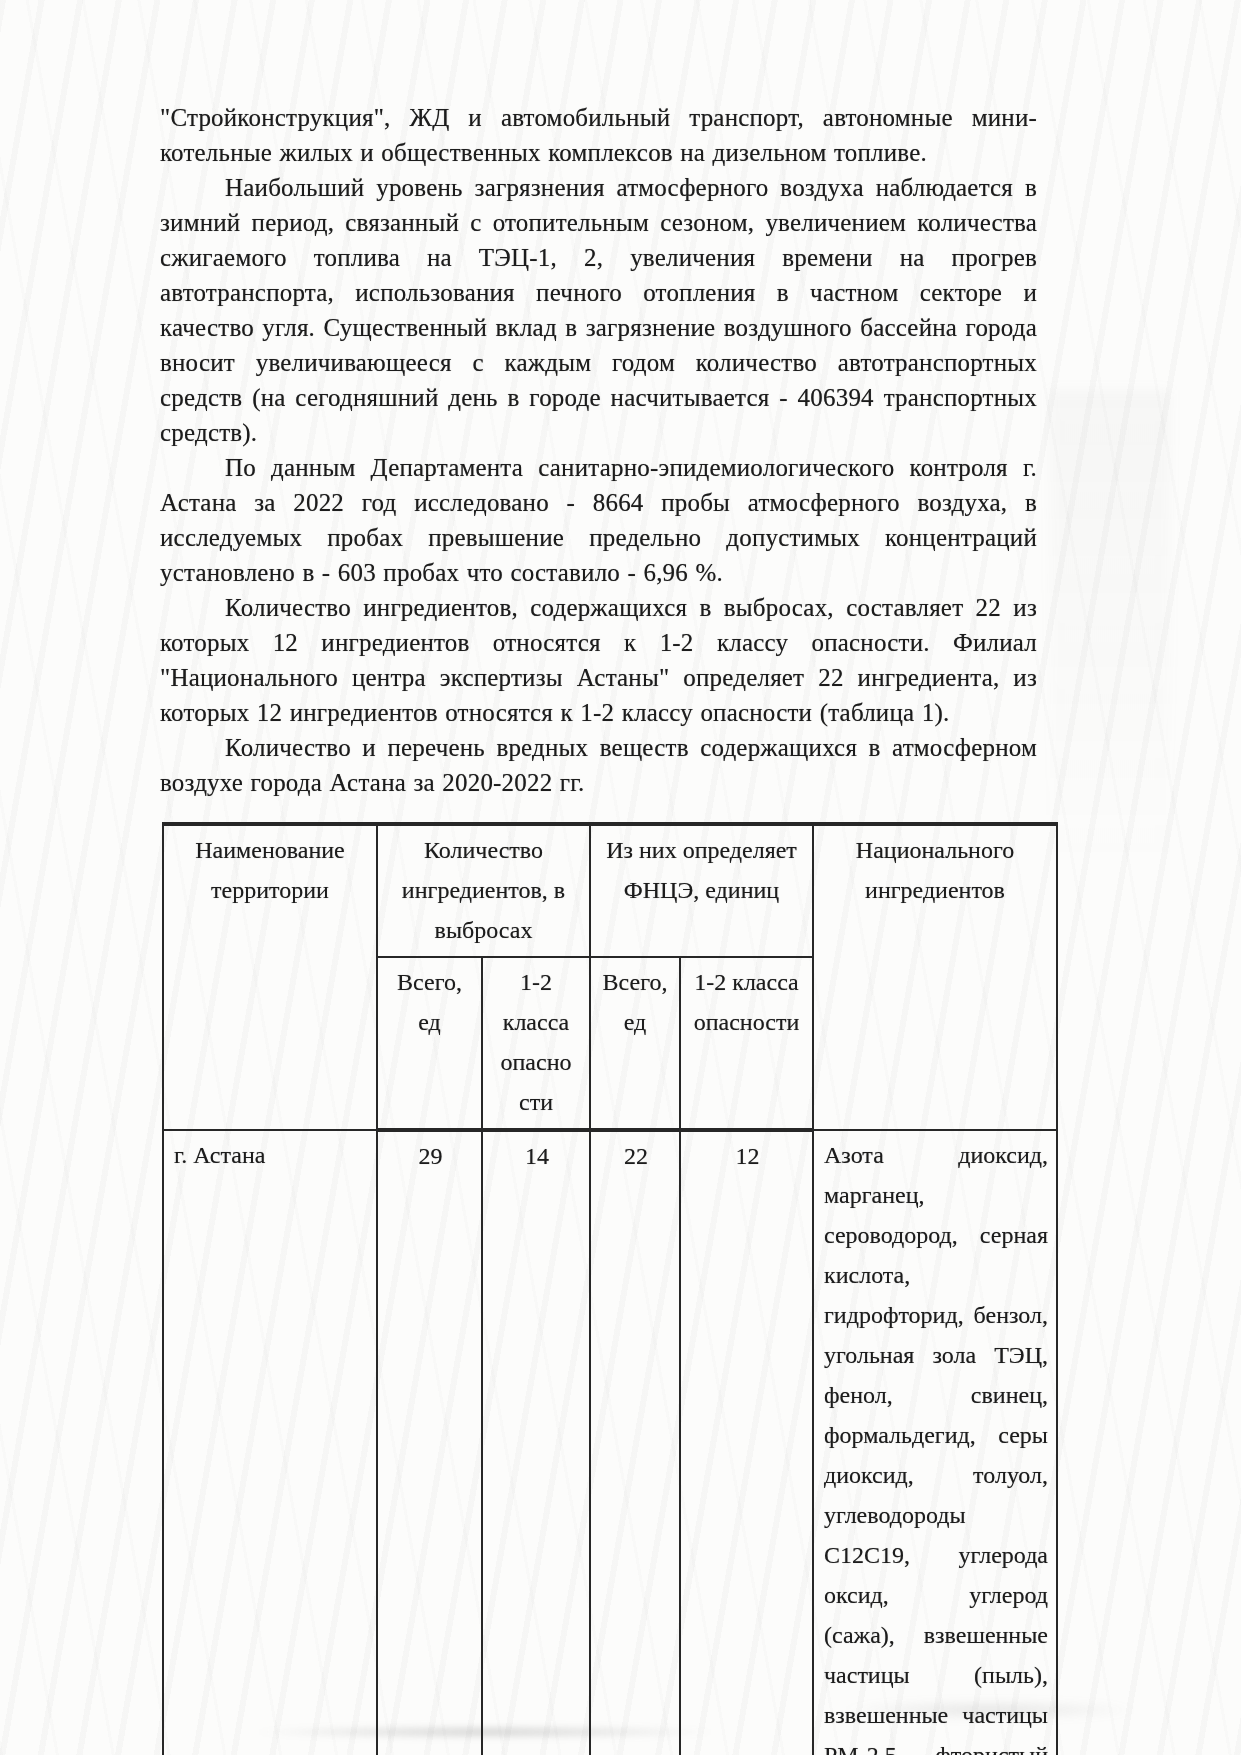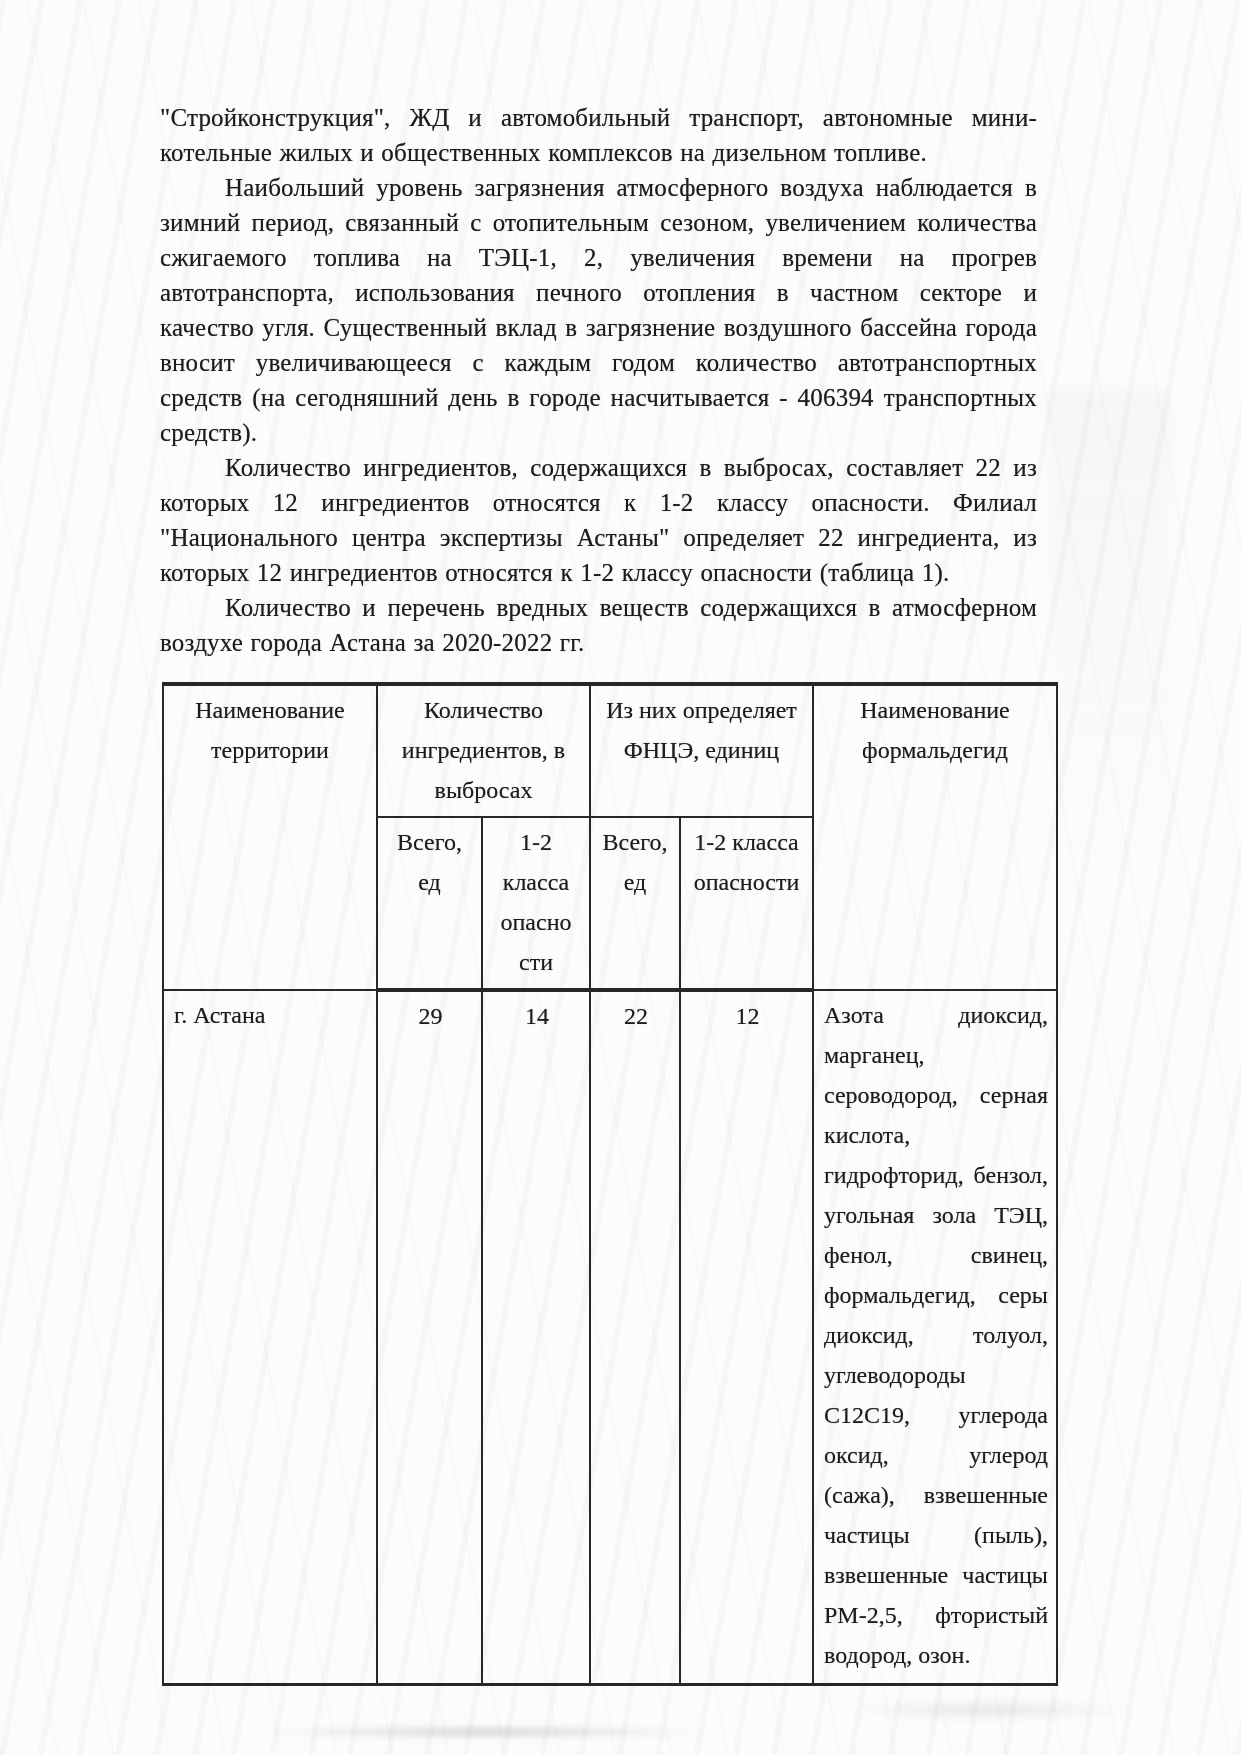--- a/index.html
+++ b/index.html
@@ -84,39 +84,40 @@
 <div class="page">
   <div class="artifact streaks"></div>
   <div class="artifact smudge-a"></div>
   <div class="artifact smudge-b"></div>
   <div class="artifact smudge-c"></div>
 
   <div class="content">
 
     <p class="para no-indent">"Стройконструкция", ЖД и  автомобильный транспорт, автономные мини-котельные жилых и общественных комплексов на дизельном топливе.</p>
     <p class="para">Наибольший уровень загрязнения атмосферного воздуха наблюдается в зимний период, связанный с отопительным сезоном, увеличением количества сжигаемого топлива на ТЭЦ-1, 2, увеличения времени на прогрев автотранспорта, использования печного отопления в частном секторе и качество угля. Существенный вклад в загрязнение воздушного бассейна города вносит увеличивающееся с каждым годом количество автотранспортных средств (на сегодняшний день в городе насчитывается - 406394 транспортных средств).</p>
+    <p class="para">По данным Департамента санитарно-эпидемиологического контроля г. Астана за 2022 год исследовано - 8664 пробы атмосферного воздуха, в исследуемых пробах превышение предельно допустимых концентраций установлено в - 603 пробах что составило  - 6,96 %.</p>
     <p class="para">Количество ингредиентов, содержащихся в выбросах, составляет 22 из которых 12 ингредиентов относятся к 1-2 классу опасности. Филиал "Национального центра экспертизы Астаны" определяет 22 ингредиента, из которых 12 ингредиентов относятся к 1-2 классу опасности (таблица 1).</p>
 
     <p class="para table-caption">Количество и перечень вредных веществ содержащихся в атмосферном воздухе города Астана за 2020-2022 гг.</p>
 
     <table class="t1">
       <colgroup>
         <col class="c1">
           <col class="c2">
           <col class="c3">
           <col class="c4">
           <col class="c5">
           <col class="c6">
       </colgroup>
       <thead>
         <tr>
           <th rowspan="2">Наименование территории</th>
           <th colspan="2">Количество ингредиентов, в выбросах</th>
           <th colspan="2">Из них определяет ФНЦЭ, единиц</th>
-          <th rowspan="2">Наименование формальдегид</th>
+          <th rowspan="2">Национального ингредиентов</th>
         </tr>
         <tr>
           <th>Всего, ед</th>
           <th>1-2 класса опасно сти</th>
           <th>Всего, ед</th>
           <th>1-2 класса опасности</th>
         </tr>
       </thead>
       <tbody>
         <tr>

